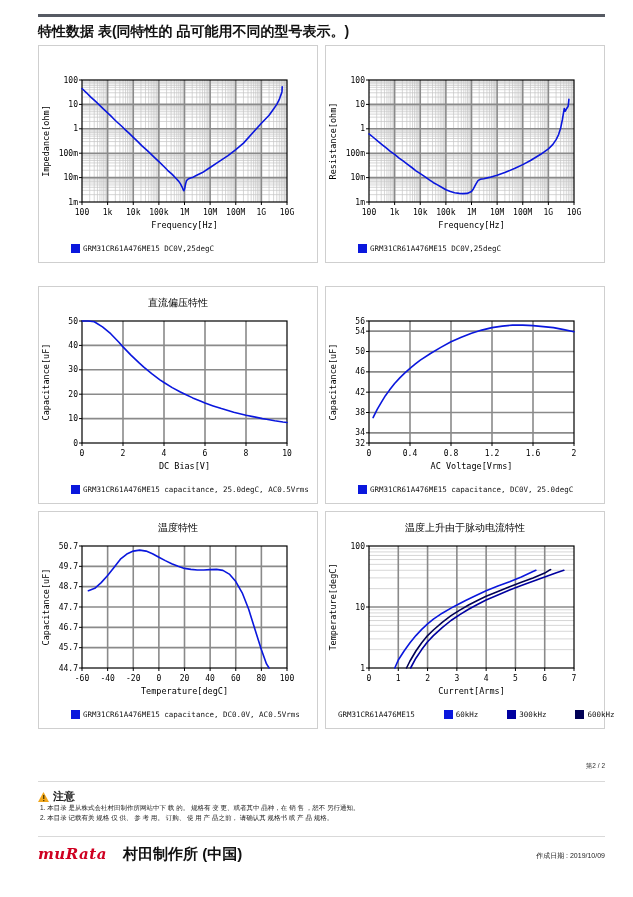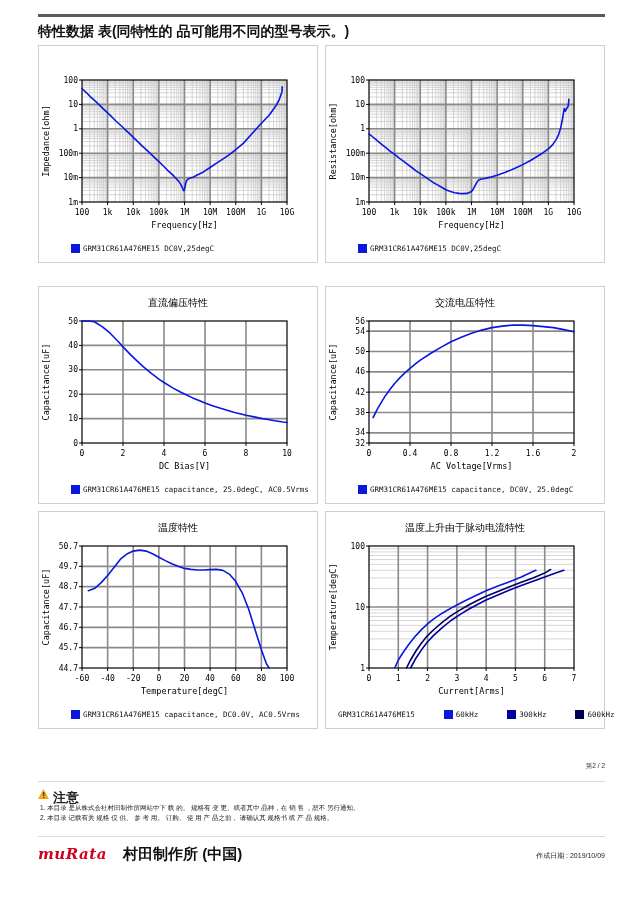--- a/index.html
+++ b/index.html
@@ -12,22 +12,22 @@
   .p4{left:38px;top:511px;} .p5{left:325px;top:511px;}
   .ct{position:absolute;top:9px;left:0;width:100%;text-align:center;font-size:10px;color:#000;}
   .panel svg{position:absolute;left:1px;top:24px;}
   .legend{position:absolute;left:12px;bottom:9px;display:flex;align-items:center;gap:9px;
           font-family:"DejaVu Sans Mono",monospace;font-size:7.5px;color:#111;white-space:nowrap;}
   .legend .ent{display:flex;align-items:center;padding-left:20px;}
   .sw{width:9px;height:9px;display:inline-block;margin-right:3px;}
   .pageno{position:absolute;right:28px;top:762px;font-size:6.5px;color:#333;}
   .rule{position:absolute;left:38px;width:567px;height:1px;background:#d9d9d9;}
   .r1{top:781px;} .r2{top:836px;}
-  .notice-hd{position:absolute;left:38px;top:789px;display:flex;gap:4px;
-             font-size:13px;font-weight:bold;color:#222;}
+  .notice-hd{position:absolute;left:38px;top:789px;display:flex;align-items:center;gap:4px;
+             font-size:11px;font-weight:bold;color:#222;}
   .note{position:absolute;left:40px;font-size:6.5px;color:#222;}
   .n1{top:804px;} .n2{top:814px;}
   .footer-logo{position:absolute;left:38px;top:845px;display:flex;align-items:baseline;gap:16px;justify-content:space-between;}
   .murata{font-family:"DejaVu Serif",serif;font-style:italic;font-weight:700;font-size:15px;
           color:#cf0021;letter-spacing:.5px;}
   .company{font-size:15px;font-weight:bold;color:#111;}
   .fdate{position:absolute;right:28px;top:851px;font-size:7px;color:#222;}
 </style>
 </head>
 <body>
@@ -409,21 +409,20 @@
       <text x="9" y="71" text-anchor="middle" font-family="DejaVu Sans Mono,monospace" font-size="8.5px" fill="#000" transform="rotate(-90 9 71)">Capacitance[uF]</text>
     </svg>
   <div class="legend">
       <span class="ent">
         <span class="sw" style="background: rgb(10, 23, 221);"></span>
         <span>GRM31CR61A476ME15 capacitance, 25.0degC, AC0.5Vrms</span>
       </span>
     </div>
 </div>
 <div class="panel p3">
-  <div class="ct">交流电压特性</div>
   <svg width="278" height="162">
       <line x1="83" x2="83" y1="10" y2="132" stroke="#8a8a8a" stroke-width="1.6"></line>
       <line x1="124" x2="124" y1="10" y2="132" stroke="#8a8a8a" stroke-width="1.6"></line>
       <line x1="165" x2="165" y1="10" y2="132" stroke="#8a8a8a" stroke-width="1.6"></line>
       <line x1="206" x2="206" y1="10" y2="132" stroke="#8a8a8a" stroke-width="1.6"></line>
       <line x1="42" x2="247" y1="121.83333333333333" y2="121.83333333333333" stroke="#8a8a8a" stroke-width="1.6"></line>
       <line x1="42" x2="247" y1="101.5" y2="101.5" stroke="#8a8a8a" stroke-width="1.6"></line>
       <line x1="42" x2="247" y1="81.16666666666666" y2="81.16666666666666" stroke="#8a8a8a" stroke-width="1.6"></line>
       <line x1="42" x2="247" y1="60.83333333333333" y2="60.83333333333333" stroke="#8a8a8a" stroke-width="1.6"></line>
       <line x1="42" x2="247" y1="40.5" y2="40.5" stroke="#8a8a8a" stroke-width="1.6"></line>

